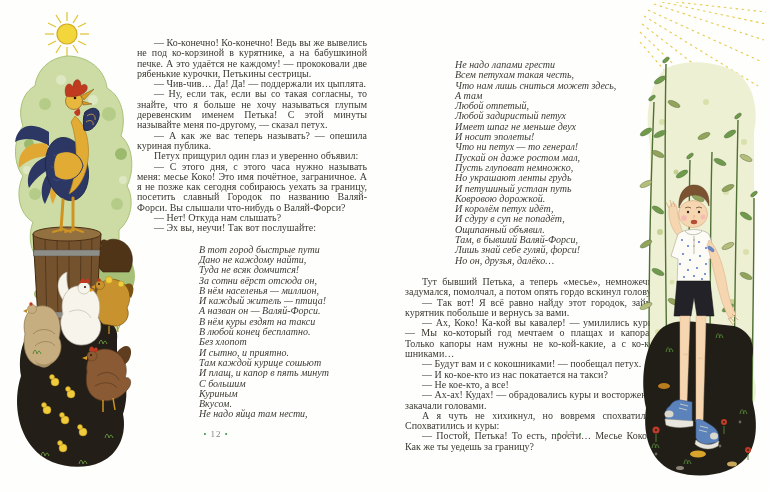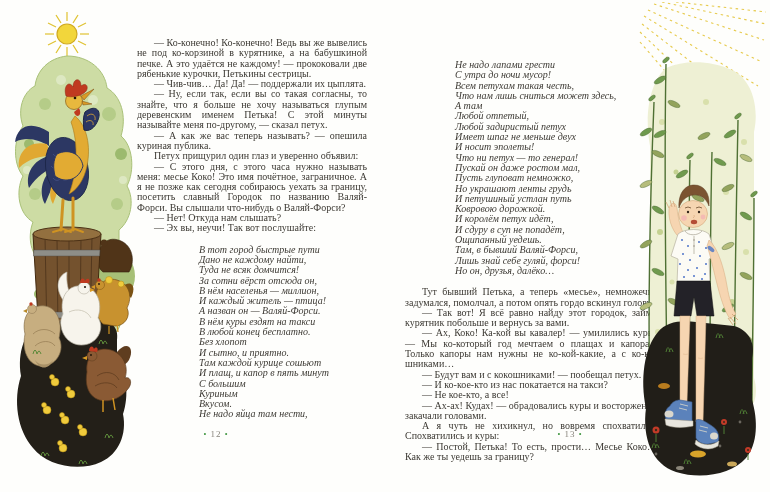--- a/index.html
+++ b/index.html
@@ -199,37 +199,36 @@
       <div class="line">С большим</div>
       <div class="line">Куриным</div>
       <div class="line">Вкусом.</div>
       <div class="line">Не надо яйца там нести,</div>
     </div>
   </div>
 
   <div class="text-col right-col">
     <div class="poem">
       <div class="line">Не надо лапами грести</div>
-      <div class="line">С утра до ночи мусор!</div>
       <div class="line">Всем петухам такая честь,</div>
       <div class="line">Что нам лишь сниться может здесь,</div>
       <div class="line">А там</div>
       <div class="line">Любой отпетый,</div>
       <div class="line">Любой задиристый петух</div>
       <div class="line">Имеет шпаг не меньше двух</div>
       <div class="line">И носит эполеты!</div>
       <div class="line">Что ни петух — то генерал!</div>
       <div class="line">Пускай он даже ростом мал,</div>
       <div class="line">Пусть глуповат немножко,</div>
       <div class="line">Но украшают ленты грудь</div>
       <div class="line">И петушиный устлан путь</div>
       <div class="line">Ковровою дорожкой.</div>
       <div class="line">И королём петух идёт,</div>
       <div class="line">И сдуру в суп не попадёт,</div>
-      <div class="line">Ощипанный уедешь.</div>
+      <div class="line">Ощипанный объявил.</div>
       <div class="line">Там, в бывший Валяй-Форси,</div>
       <div class="line">Лишь знай себе гуляй, форси!</div>
       <div class="line">Но он, друзья, далёко…</div>
     </div>
     <div class="prose">
       <p>Тут бывший Петька, а теперь «месье», немножечко задумался, помолчал, а потом опять гордо вскинул голову:</p>
       <p>— Так вот! Я всё равно найду этот городок, займу курятник побольше и вернусь за вами.</p>
       <p>— Ах, Коко! Ка-кой вы кавалер! — умилились куры. — Мы ко-который год мечтаем о плащах и капорах. Только капоры нам нужны не ко-кой-какие, а с ко-ко-шниками…</p>
       <p>— Будут вам и с кокошниками! — пообещал петух.</p>
       <p>— И ко-кое-кто из нас покатается на такси?</p>

